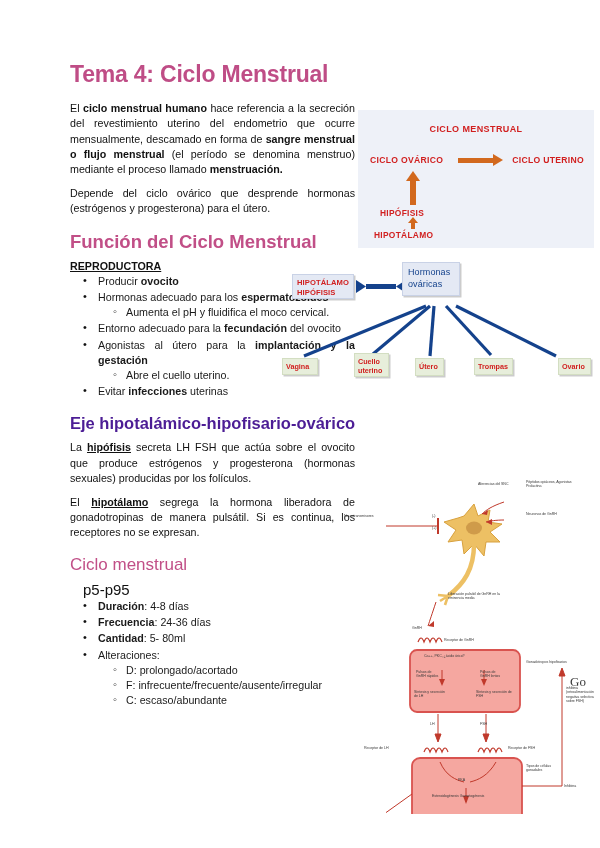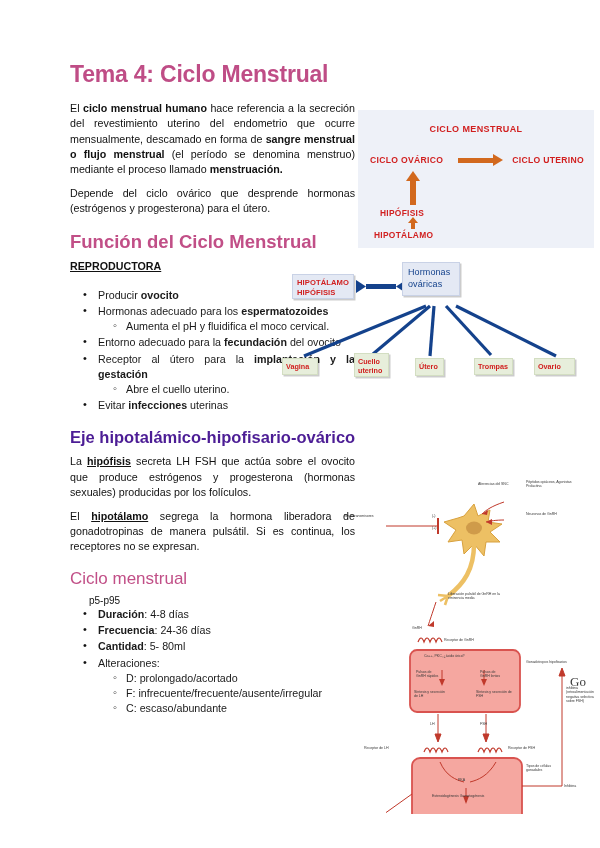--- a/index.html
+++ b/index.html
@@ -70,26 +70,26 @@
     text-align: justify;
     color: #111;
   }
   p.body b { font-weight: bold; }
   p.body u.hl { text-decoration: underline; font-weight: bold; }
 
   .sub-head {
     font-size: 10.7px;
     font-weight: bold;
     text-decoration: underline;
-    margin: 2px 0 16px 0;
+    margin: 2px 0 2px 0;
     color: #111;
   }
   .plain-line {
-    font-size: 10px;
-    margin: 2px 0 1px 10px;
+    font-size: 15px;
+    margin: 2px 0 1px 4px;
     color: #111;
     padding-left: 9px;
   }
 
   ul.lv1 {
     margin: 0 0 0 0;
     padding-left: 26px;
     list-style: none;
   }
   ul.lv1 > li {
@@ -277,21 +277,21 @@
     color: #d11f1f;
     line-height: 1.25;
     padding: 3px 3px;
     box-sizing: border-box;
     text-align: left;
   }
   .g-vag  { left: 4px;   top: 96px; width: 36px; height: 17px; }
   .g-cuel { left: 76px;  top: 91px; width: 35px; height: 24px; }
   .g-ute  { left: 137px; top: 96px; width: 29px; height: 18px; }
   .g-tro  { left: 196px; top: 96px; width: 39px; height: 17px; }
-  .g-ova  { left: 256px; top: 96px; width: 41px; height: 17px; }
+  .g-ova  { left: 280px; top: 96px; width: 33px; height: 17px; }
 
   
   .diag3 {
     position: absolute;
     left: 386px;
     top: 474px;
     width: 214px;
     height: 340px;
   }
   .d3-svg { position: absolute; inset: 0; }
@@ -338,21 +338,21 @@
       <li>
         <span>Hormonas adecuado para los </span><b>espermatozoides</b><span></span>
         <ul class="lv2">
           <li>Aumenta el pH y fluidifica el moco cervical.</li>
         </ul>
       </li>
       <li>
         <span>Entorno adecuado para la </span><b>fecundación</b><span> del ovocito</span>
       </li>
       <li>
-        <span>Receptor al útero para la </span><b>implantación y la gestación</b><span></span>
+        <span>Agonistas al útero para la </span><b>implantación y la gestación</b><span></span>
         <ul class="lv2">
           <li>Abre el cuello uterino.</li>
         </ul>
       </li>
       <li>
         <span>Evitar </span><b>infecciones</b><span> uterinas</span>
       </li>
     </ul>
 
     <h2 class="sec-light">Eje hipotalámico-hipofisario-ovárico</h2>

